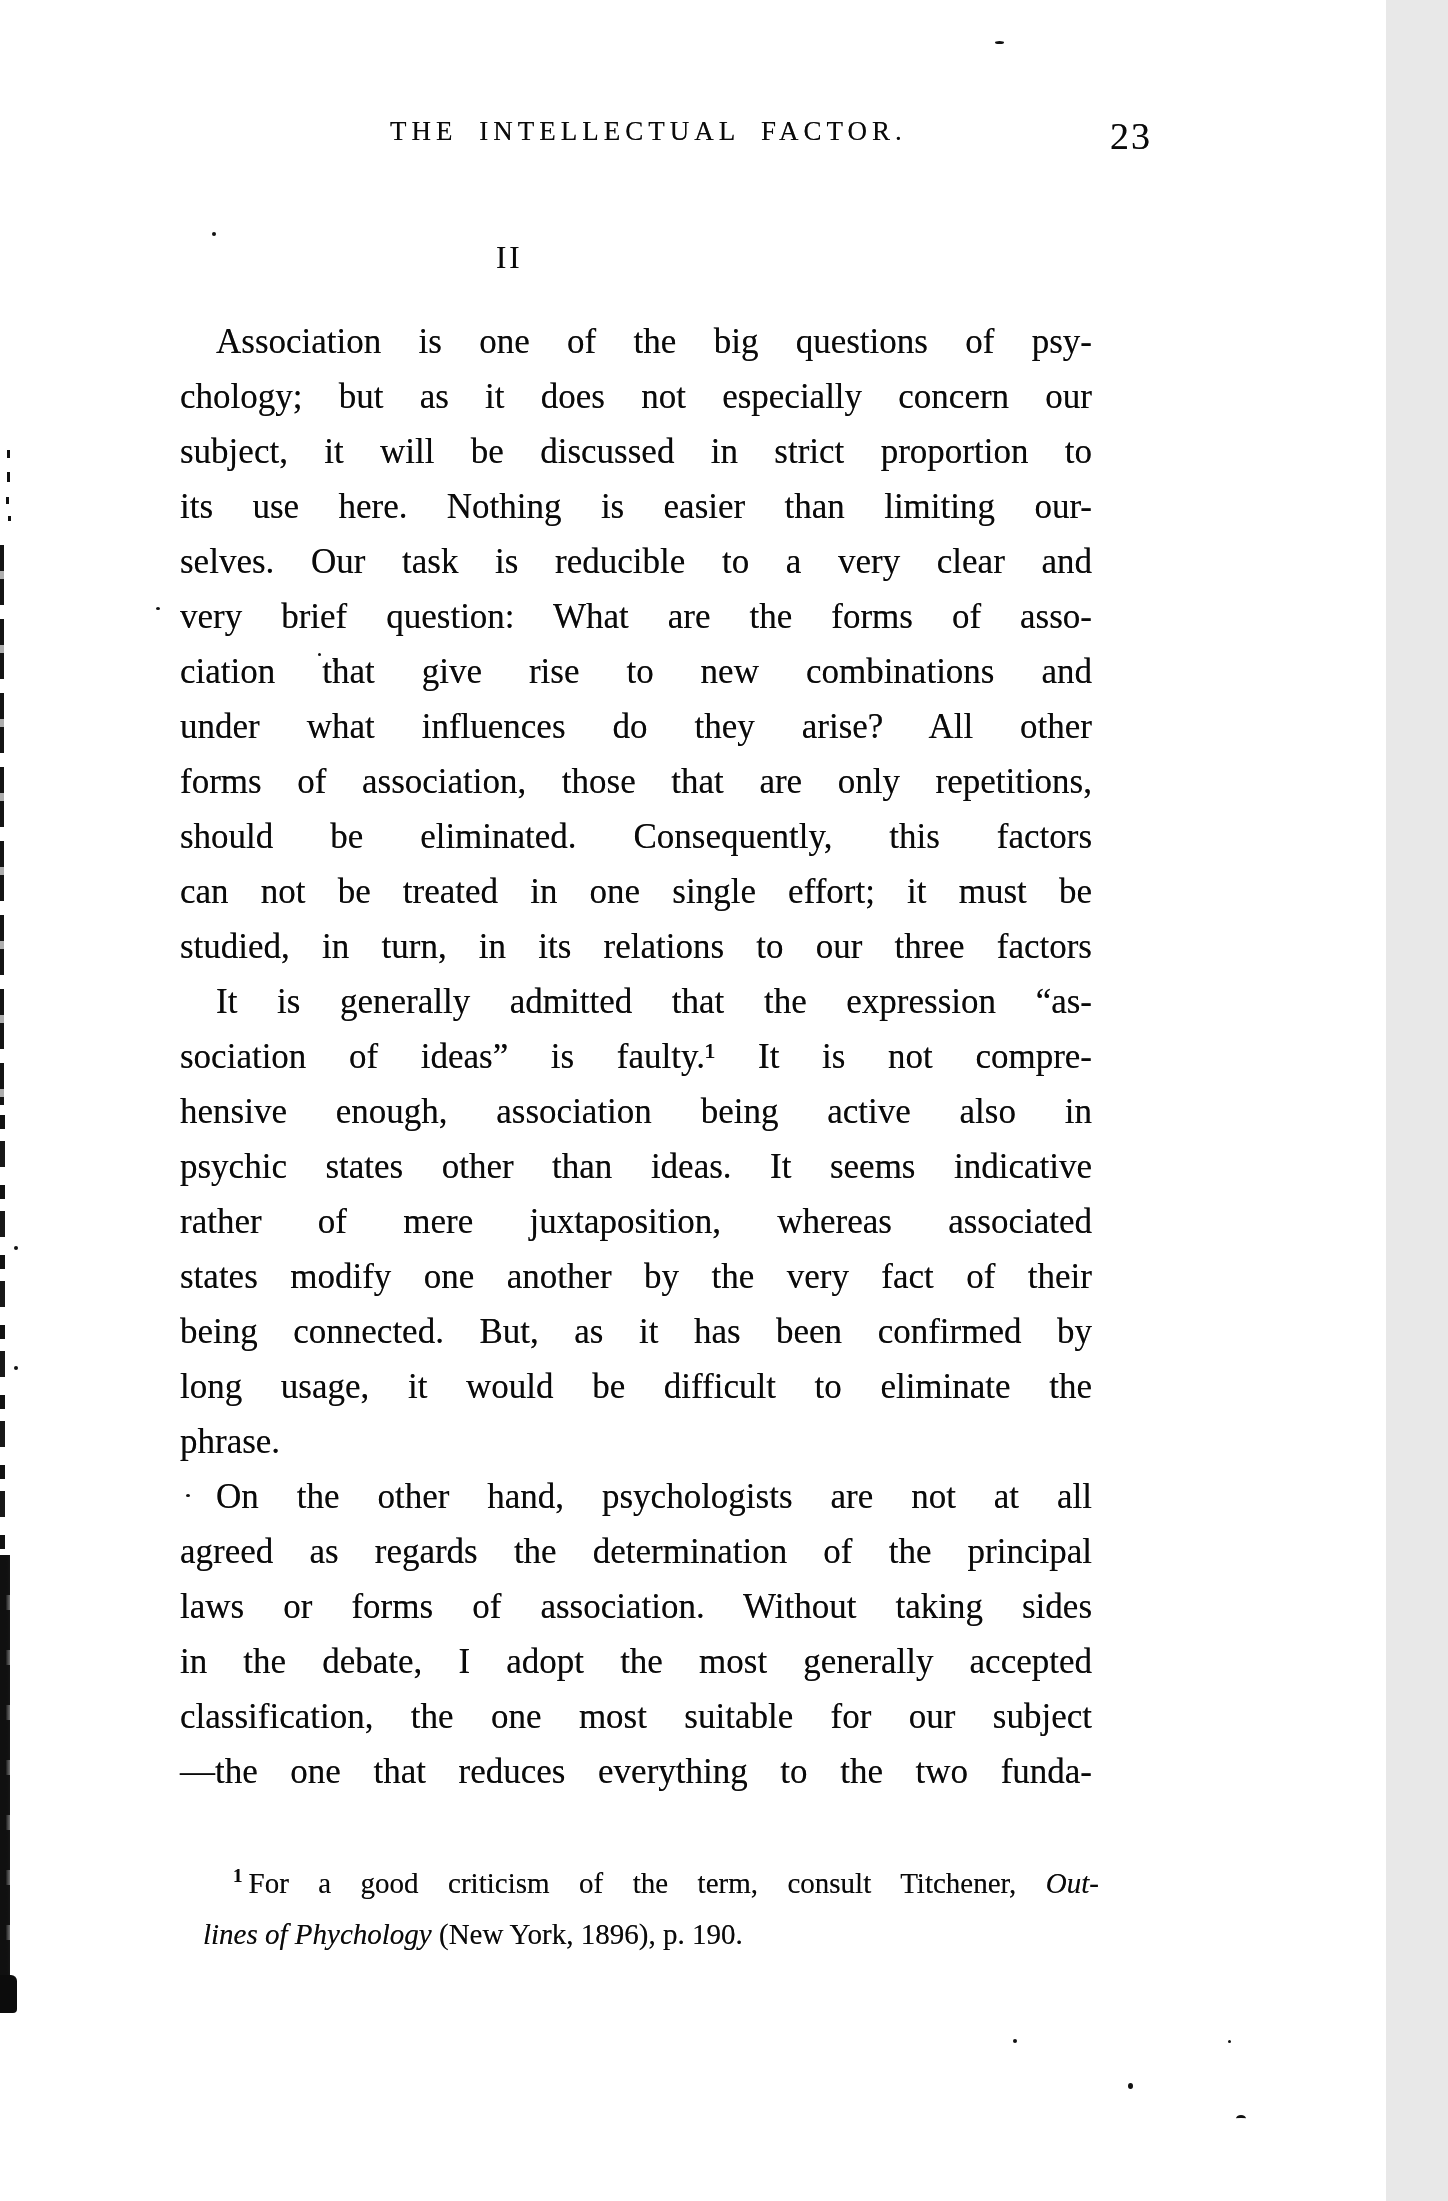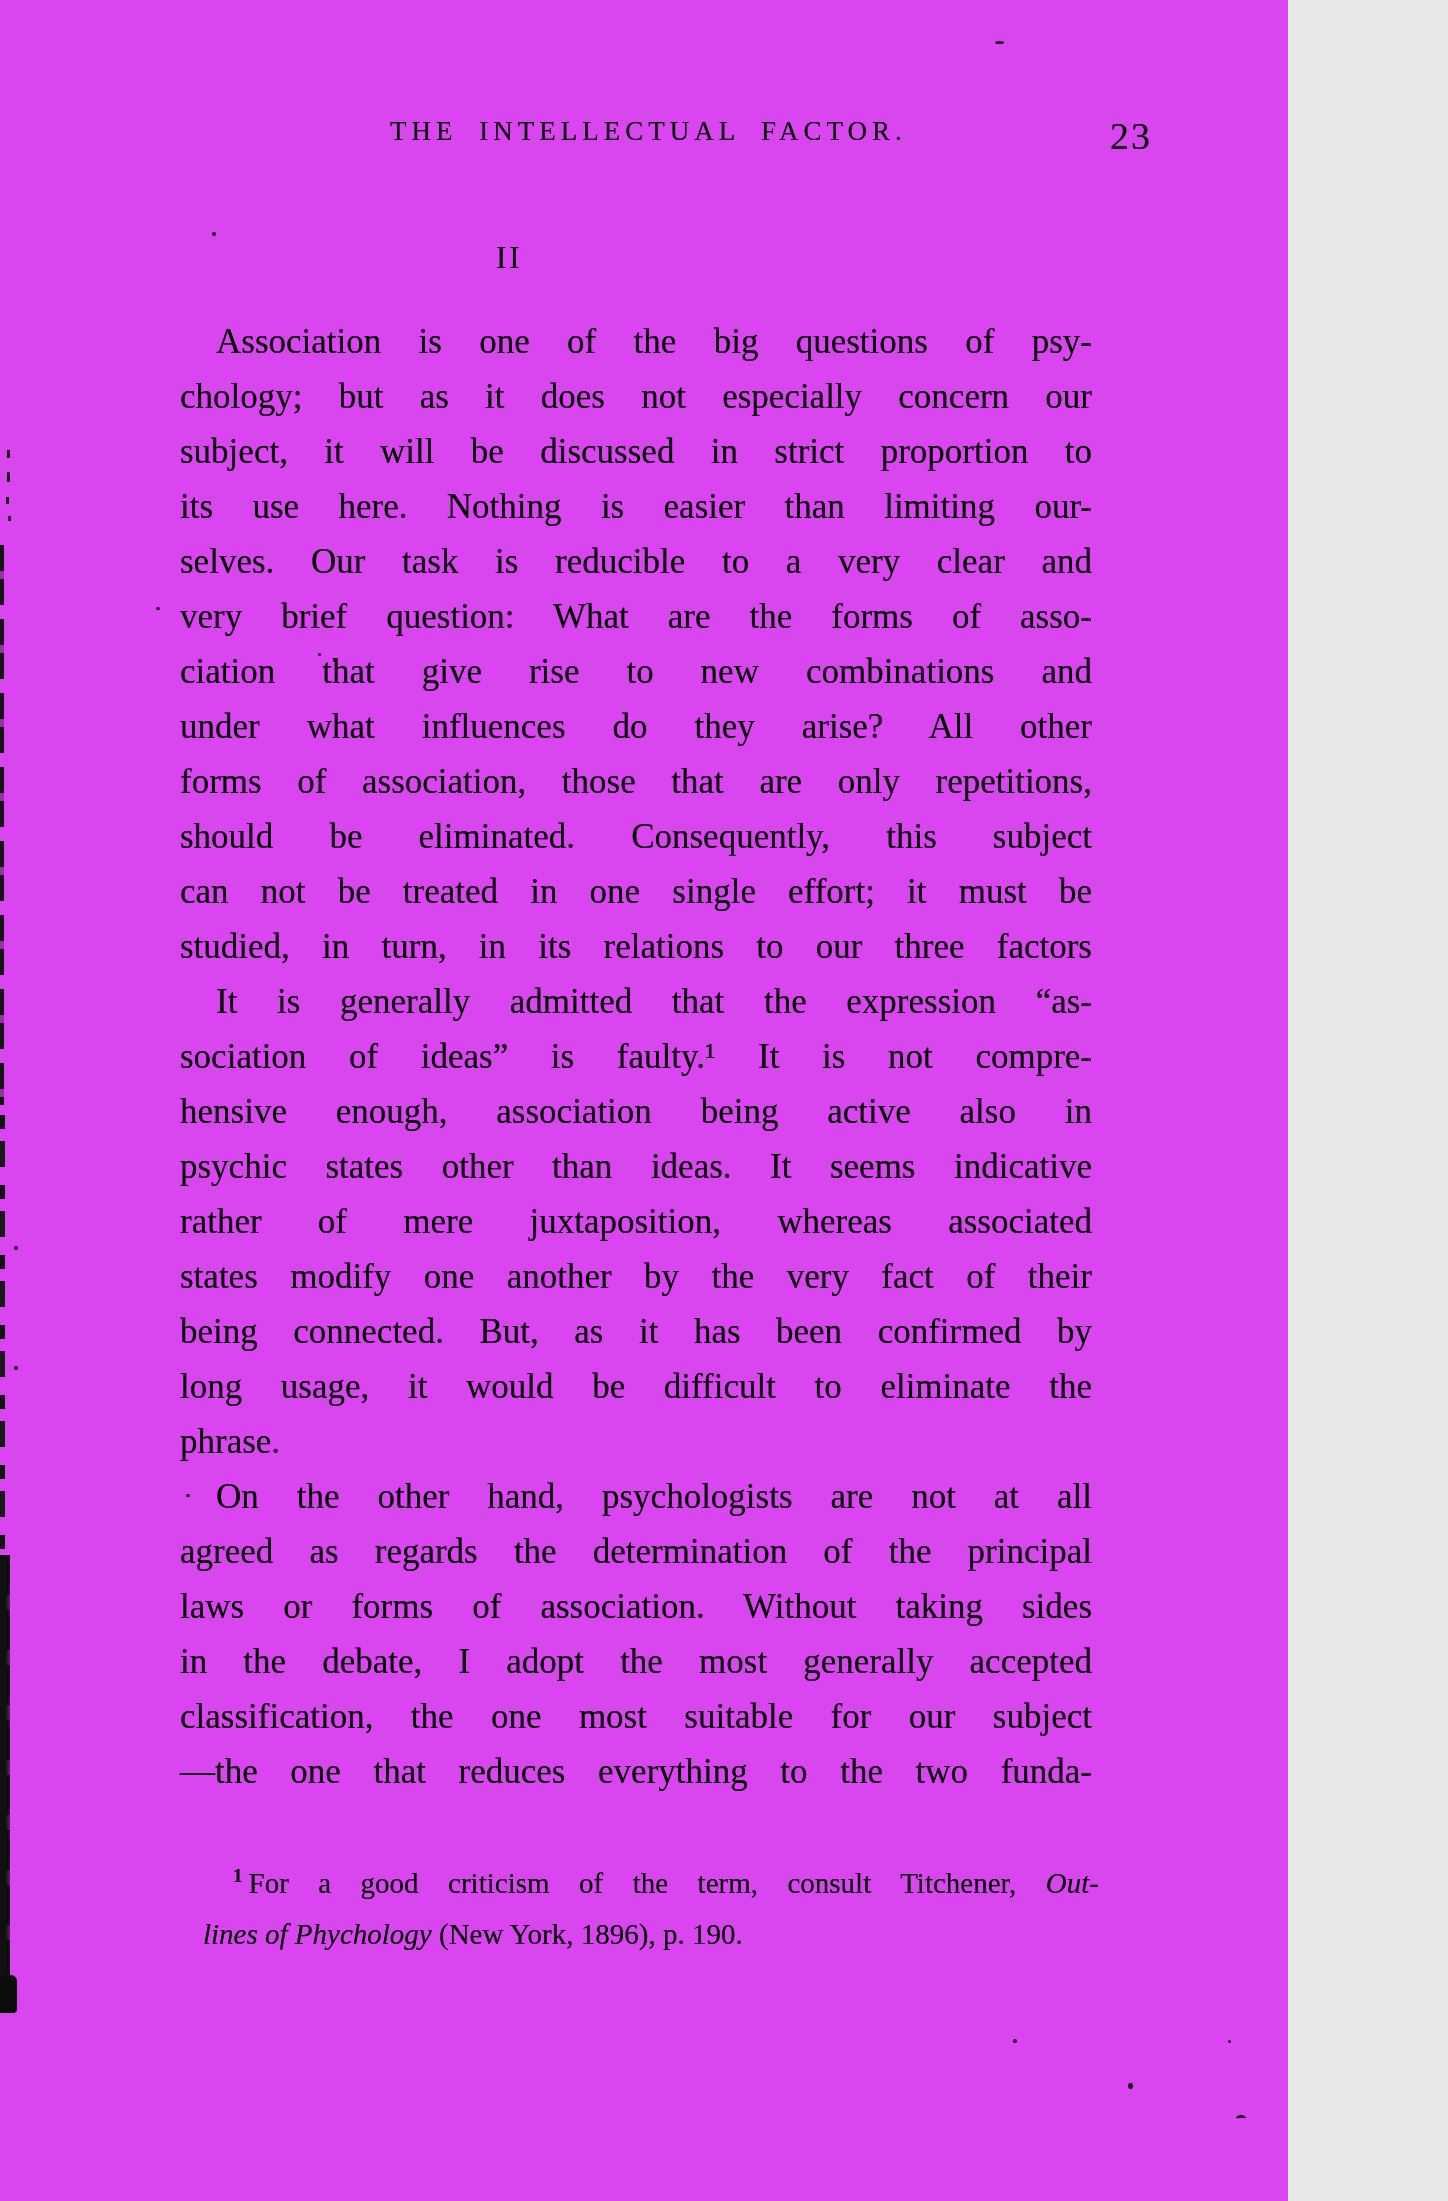--- a/index.html
+++ b/index.html
@@ -1,20 +1,20 @@
 <!DOCTYPE html>
 <html><head>
 <meta charset="utf-8">
 <style>
   html, body { margin: 0; padding: 0; background: #e8e8e8; }
   .page {
     position: relative;
-    width: 1288px;
+    width: 1386px;
     height: 2201px;
-    background: #d946ef;
+    background: #ffffff;
     font-family: "Liberation Serif", serif;
     color: #0a0a0a;
     overflow: hidden;
     text-shadow: 0 0 0.5px rgba(0,0,0,0.55);
   }
 
   
   .running-header-title {
     position: absolute;
     left: 390px; top: 116px;
@@ -120,21 +120,21 @@
 
     <div class="line indent">Association is one of the big questions of psy-</div>
     <div class="line">chology; but as it does not especially concern our</div>
     <div class="line">subject, it will be discussed in strict proportion to</div>
     <div class="line">its use here. Nothing is easier than limiting our-</div>
     <div class="line">selves. Our task is reducible to a very clear and</div>
     <div class="line">very brief question: What are the forms of asso-</div>
     <div class="line">ciation that give rise to new combinations and</div>
     <div class="line">under what influences do they arise? All other</div>
     <div class="line">forms of association, those that are only repetitions,</div>
-    <div class="line">should be eliminated. Consequently, this subject</div>
+    <div class="line">should be eliminated. Consequently, this factors</div>
     <div class="line">can not be treated in one single effort; it must be</div>
     <div class="line">studied, in turn, in its relations to our three factors</div>
 
     <div class="line indent">It is generally admitted that the expression “as-</div>
     <div class="line">sociation of ideas” is faulty.¹ It is not compre-</div>
     <div class="line">hensive enough, association being active also in</div>
     <div class="line">psychic states other than ideas. It seems indicative</div>
     <div class="line">rather of mere juxtaposition, whereas associated</div>
     <div class="line">states modify one another by the very fact of their</div>
     <div class="line">being connected. But, as it has been confirmed by</div>

